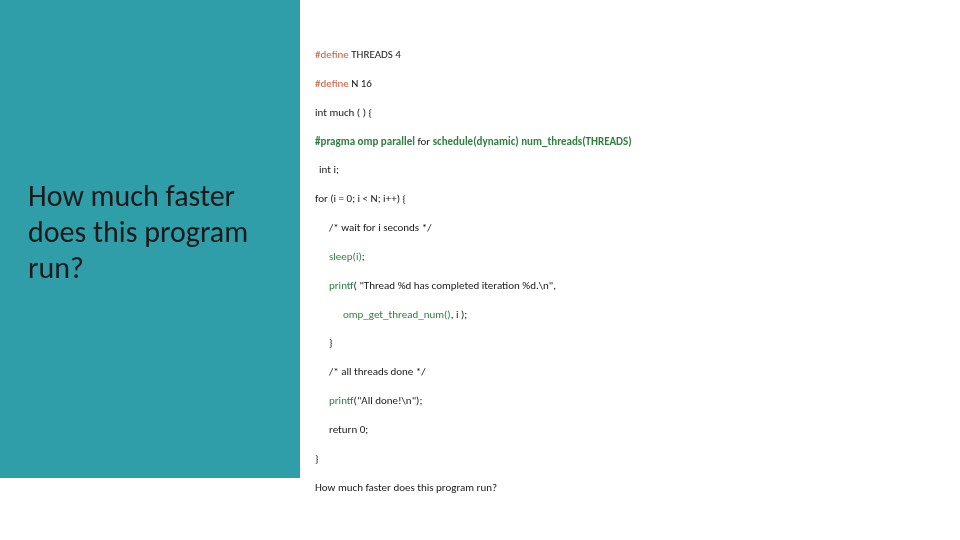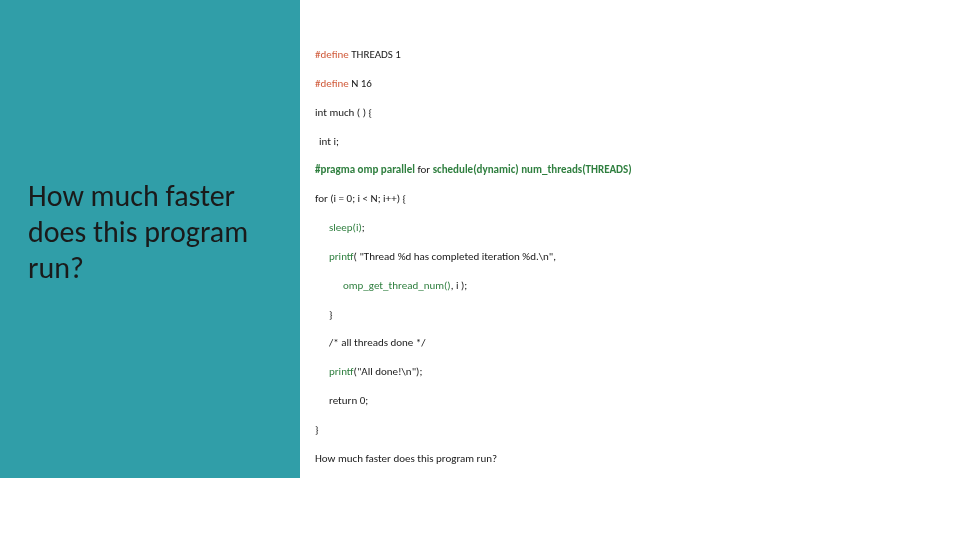--- a/index.html
+++ b/index.html
@@ -18,26 +18,27 @@
 .fn{color:#2f7f3f}
 </style>
 </head>
 <body>
 
 <div class="slide">
   <div class="side"></div>
   <div class="title">How much faster does this program run?</div>
 
   <div class="code">
-    <div class="ln"><span class="dir">#define</span><span> THREADS 1</span></div>
+    <div class="ln"><span class="dir">#define</span><span> THREADS 4</span></div>
     <div class="ln"><span class="dir">#define</span><span> N 16</span></div>
     <div class="ln"><span class="b">int</span><span> much ( ) {</span></div>
+    <div class="ln"><span class="bomp">#pragma omp parallel</span> <span class="b">for</span> <span class="bomp">schedule(dynamic)</span> <span class="bomp">num_threads(THREADS)</span></div>
     <div class="ln i1"><span class="b">int</span><span> i;</span></div>
-    <div class="ln"><span class="bomp">#pragma omp parallel</span> <span class="b">for</span> <span class="bomp">schedule(dynamic)</span> <span class="bomp">num_threads(THREADS)</span></div>
     <div class="ln"><span class="b">for</span><span> (i = 0; i &lt; N; i++)  {</span></div>
+    <div class="ln i2"><span>/* wait for i seconds */</span></div>
     <div class="ln i2"><span class="omp">sleep(i)</span><span>;</span></div>
     <div class="ln i2"><span class="fn">printf</span><span>( "Thread %d has completed iteration %d.\n",</span></div>
     <div class="ln i3"><span class="fn">omp_get_thread_num()</span><span>, i );</span></div>
     <div class="ln i2"><span>}</span></div>
     <div class="ln i2"><span>/* all threads done */</span></div>
     <div class="ln i2"><span class="fn">printf</span><span>("All done!\n");</span></div>
     <div class="ln i2"><span class="b">return</span><span> 0;</span></div>
     <div class="ln"><span>}</span></div>
     <div class="ln b"><span>How much faster does this program run?</span></div>
   </div>

